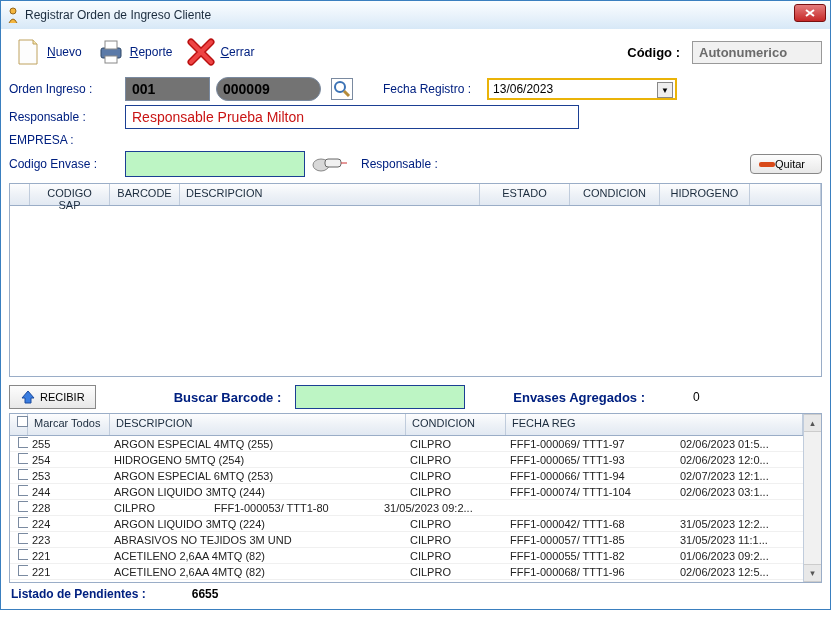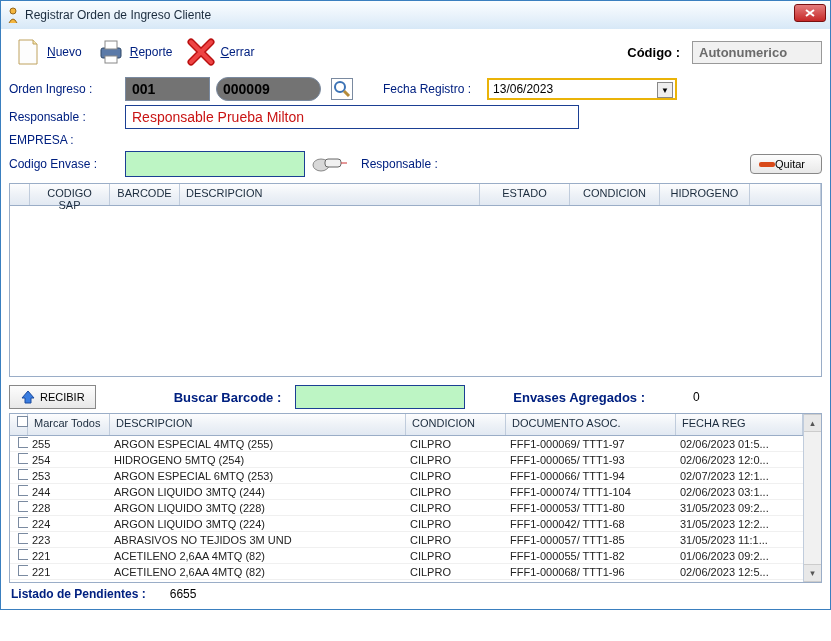--- a/index.html
+++ b/index.html
@@ -43,21 +43,21 @@
   .agregados-lbl { color:#002080; font-weight:bold; font-size:13px; margin-left:40px;}
   .agregados-val { color:#000; font-size:12px; margin-left:40px;}
   .grid2 { border:1px solid #9aadc7; margin-top:4px; height:170px; background:#fff; display:flex; }
   .grid2-scroll { width:18px; background:#f1f1f1; border-left:1px solid #c0ccdc; display:flex; flex-direction:column; justify-content:space-between; }
   .scroll-arrow { height:18px; display:flex; align-items:center; justify-content:center; font-size:9px; color:#555; background:#e8e8e8; border-top:1px solid #ccc; border-bottom:1px solid #ccc;}
   .grid2-body { flex:1; overflow:hidden; }
   .grid2-header { display:flex; background:linear-gradient(#fdfdfe,#eef2f7,#e2e9f2); border-bottom:1px solid #9aadc7; height:22px; }
   .g2row { display:flex; height:16px; align-items:center; border-bottom:1px solid #f0f0f0;}
   .g2c { padding:0 4px; font-size:11px; color:#222; overflow:hidden; white-space:nowrap; text-overflow: clip;}
   .chk { width:11px; height:11px; border:1px solid #7a8aa0; background:#fff; margin:0 5px; display:inline-block;}
-  .footer { color:#002080; font-weight:bold; font-size:12px; padding:4px 2px; display:flex; gap:24px;}
+  .footer { color:#002080; font-weight:bold; font-size:12px; padding:4px 2px; display:flex; gap:46px;}
 </style>
 </head>
 <body>
 
 <div class="window">
   <div class="titlebar">
     <span class="icon">
       <svg viewBox="0 0 16 18">
           <circle cx="8" cy="5" r="3" fill="#f4b63f" stroke="#97671a"></circle>
           <path d="M4 17 Q8 9 12 17" fill="#f4b63f" stroke="#97671a"></path>
@@ -177,21 +177,20 @@
       <span class="agregados-val">0</span>
     </div>
 
     <div class="grid2">
       <div class="grid2-body">
         <div class="grid2-header">
           <div class="gh" style="width:18px; padding:2px;"><span class="chk"></span></div>
           <div class="gh" style="width:82px; text-align:left;">Marcar Todos</div>
           <div class="gh" style="width:296px; text-align:left;">DESCRIPCION</div>
           <div class="gh" style="width:100px; text-align:left;">CONDICION</div>
-          <div class="gh" style="width:170px; text-align:left;">DOCUMENTO ASOC.</div>
           <div class="gh" style="flex:1; text-align:left;">FECHA REG</div>
         </div>
         <div id="grid2-rows">
             <div class="g2row">
               <div class="g2c" style="width:18px; padding:1px 3px;"><span class="chk"></span></div>
               <div class="g2c" style="width:82px;">255</div>
               <div class="g2c" style="width:296px;">ARGON ESPECIAL 4MTQ (255)</div>
               <div class="g2c" style="width:100px;">CILPRO</div>
               <div class="g2c" style="width:170px;">FFF1-000069/ TTT1-97</div>
               <div class="g2c" style="flex:1;">02/06/2023 01:5...</div>
@@ -216,21 +215,20 @@
               <div class="g2c" style="width:18px; padding:1px 3px;"><span class="chk"></span></div>
               <div class="g2c" style="width:82px;">244</div>
               <div class="g2c" style="width:296px;">ARGON LIQUIDO 3MTQ (244)</div>
               <div class="g2c" style="width:100px;">CILPRO</div>
               <div class="g2c" style="width:170px;">FFF1-000074/ TTT1-104</div>
               <div class="g2c" style="flex:1;">02/06/2023 03:1...</div>
             </div>
             <div class="g2row">
               <div class="g2c" style="width:18px; padding:1px 3px;"><span class="chk"></span></div>
               <div class="g2c" style="width:82px;">228</div>
-              <div class="g2c" style="width:296px;">ARGON LIQUIDO 3MTQ (228)</div>
               <div class="g2c" style="width:100px;">CILPRO</div>
               <div class="g2c" style="width:170px;">FFF1-000053/ TTT1-80</div>
               <div class="g2c" style="flex:1;">31/05/2023 09:2...</div>
             </div>
             <div class="g2row">
               <div class="g2c" style="width:18px; padding:1px 3px;"><span class="chk"></span></div>
               <div class="g2c" style="width:82px;">224</div>
               <div class="g2c" style="width:296px;">ARGON LIQUIDO 3MTQ (224)</div>
               <div class="g2c" style="width:100px;">CILPRO</div>
               <div class="g2c" style="width:170px;">FFF1-000042/ TTT1-68</div>
@@ -263,17 +261,17 @@
           </div>
       </div>
       <div class="grid2-scroll">
         <div class="scroll-arrow">▴</div>
         <div class="scroll-arrow">▾</div>
       </div>
     </div>
 
     <div class="footer">
       <span>Listado de Pendientes :</span>
-      <span style="font-weight:normal; color:#000;">6655</span>
+      <span style="font-weight:bold; color:#000;">6655</span>
     </div>
 
   </div>
 </div>
 
 </body></html>

